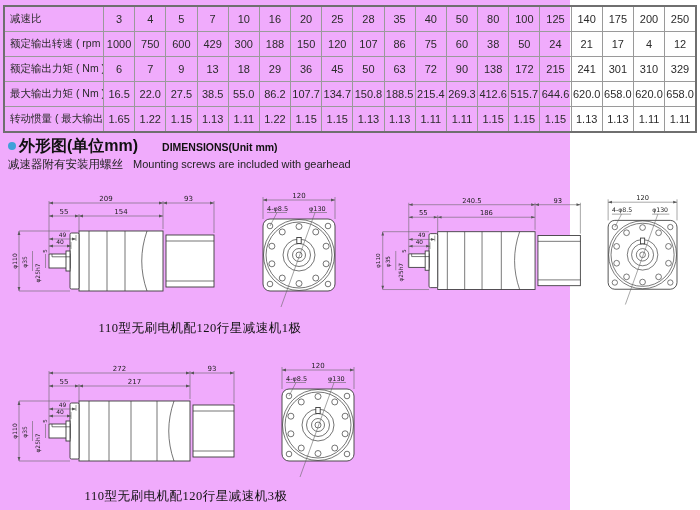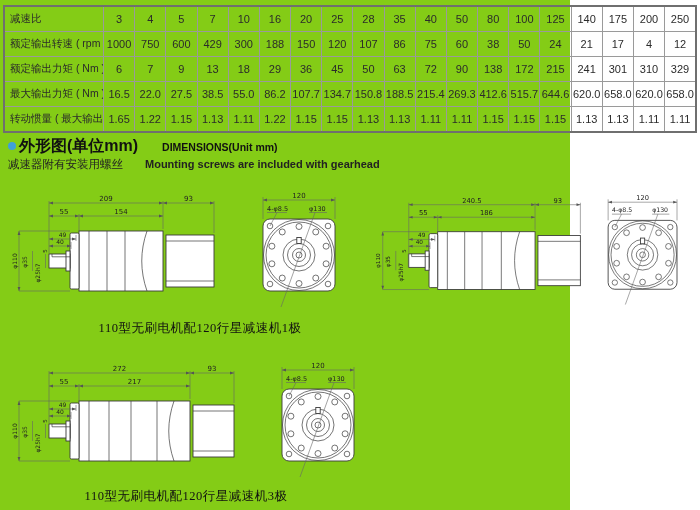--- a/index.html
+++ b/index.html
@@ -1,34 +1,34 @@
 <!DOCTYPE html>
 <html><head>
 <meta charset="utf-8">
 <style>
   html,body{margin:0;padding:0;width:700px;height:510px;background:#fff;overflow:hidden;
     font-family:"Liberation Sans","DejaVu Sans",sans-serif;}
   .abs{position:absolute;}
-  #page{position:relative;width:570px;height:510px;background:#84cc16;}
+  #page{position:relative;width:570px;height:510px;background:#f0abfc;}
 
   
   #spec-table{border-collapse:collapse;table-layout:fixed;width:694px;
     border:2px solid #6f6f6f;font-size:11px;color:#2b2b2b;}
   #spec-table td{border:1px solid #9a9a9a;height:24px;text-align:center;
     padding:0 1px;white-space:nowrap;overflow:hidden;}
   #spec-table td.lbl{width:92px;text-align:left;padding-left:5px;font-size:10.5px;}
 
   
   .sec-head{display:flex;align-items:baseline;white-space:nowrap;}
   .bullet{display:inline-block;width:8px;height:8px;border-radius:50%;
     margin-right:3px;position:relative;top:-1px;}
   .sec-zh{font-size:16px;font-weight:bold;color:#111;}
   .sec-en{font-size:10.5px;font-weight:bold;color:#111;margin-left:24px;}
   .note-zh{font-size:11.5px;color:#222;}
-  .note-en{font-size:11px;color:#222;margin-left:22px;font-weight:bold;}
+  .note-en{font-size:11px;color:#222;margin-left:10px;}
 
   
   svg text{font-family:"DejaVu Sans",sans-serif;}
   .dl{stroke:#666;stroke-width:0.6;fill:none;}
   .ar{fill:#555;stroke:none;}
   .dt{fill:#222;}
   .o{stroke:#3a3a3a;stroke-width:0.9;fill:#fff;}
   .oi{stroke:#3a3a3a;stroke-width:0.7;fill:none;}
   .caption{font-family:"Liberation Serif","DejaVu Serif",serif;font-size:12.5px;
     color:#111;text-align:center;letter-spacing:0.5px;white-space:nowrap;}

